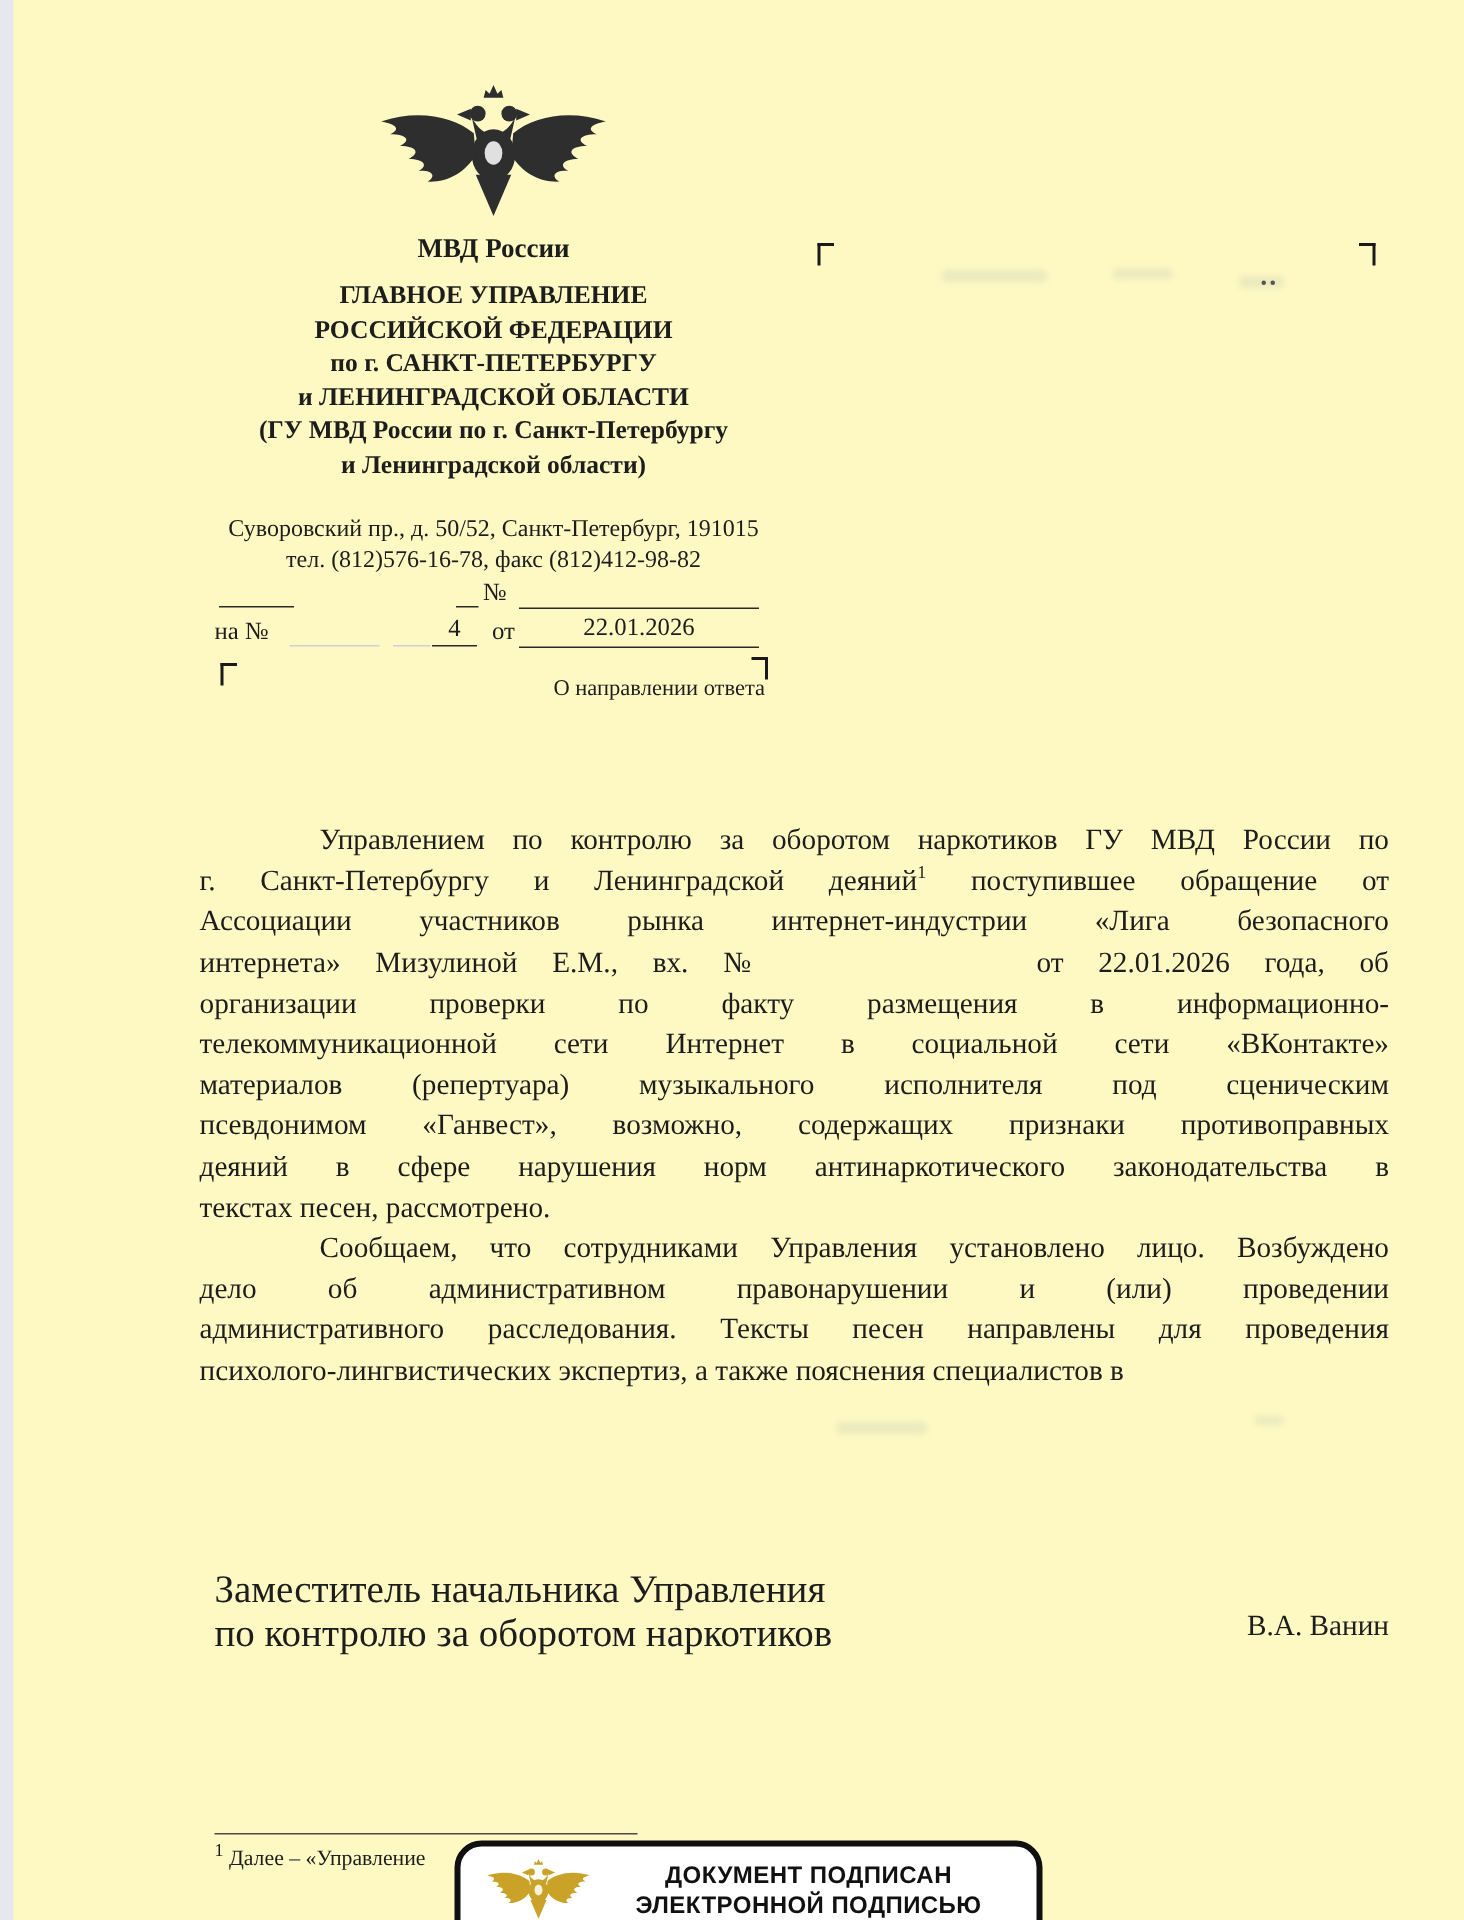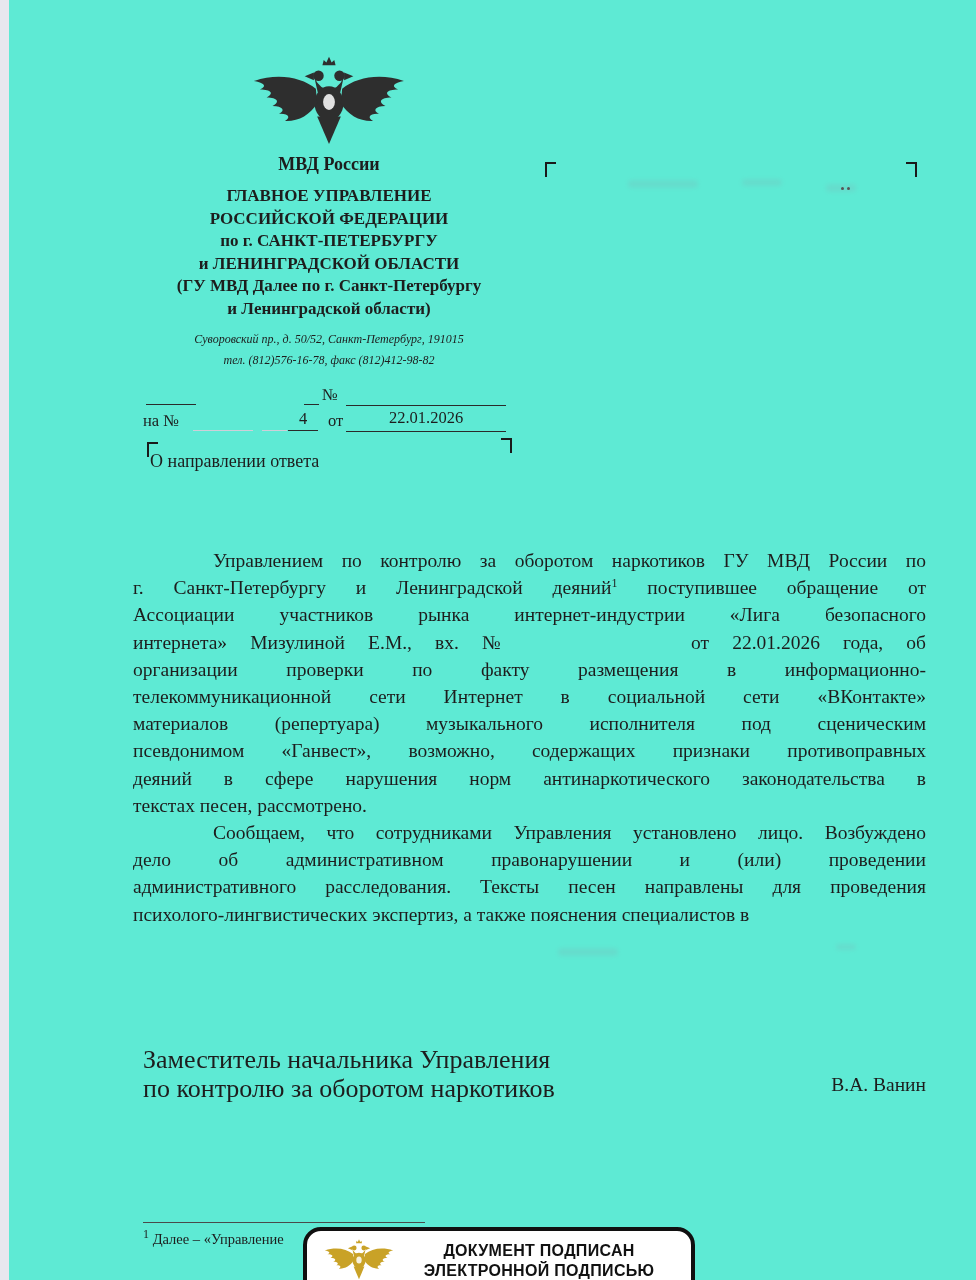--- a/index.html
+++ b/index.html
@@ -1,42 +1,42 @@
 <!DOCTYPE html>
 <html><head>
 <meta charset="utf-8">
 <style>
   html,body {margin:0; padding:0; background:#ffffff;}
-  .page {position:relative; width:976px; height:1280px; background:#5eead4; overflow:hidden;
+  .page {position:relative; width:976px; height:1280px; background:#fef9c3; overflow:hidden;
          font-family:"Liberation Serif", serif; color:#1d1d1d;}
   .scan-edge {position:absolute; left:0; top:0; width:9px; height:1280px; background:#e7e7ee;}
 
   
   .letterhead {position:absolute; left:133px; top:56px; width:392px; text-align:center;}
   .emblem-top {width:158px; height:92px; color:#2e2e2e; fill:currentColor; display:inline-block;}
   .ministry {font-weight:bold; font-size:18px; margin-top:2px;}
   .org {font-weight:bold; font-size:17px; line-height:22.5px; margin-top:10px;}
-  .addr {font-size:12px; line-height:20.5px; margin-top:9px;font-style:italic;}
+  .addr {font-size:16px; line-height:20.5px; margin-top:22px;}
 
   
   .fl {position:absolute; font-size:16.5px;}
   .ul {position:absolute; height:0; border-top:1.7px solid #2a2a2a;}
   .ul.faint {border-top-color:#cfcfd8;}
   .center {text-align:center;}
 
   
   .br {position:absolute; width:9px; height:13px;}
   .brl {border-left:2.4px solid #1a1a1a; border-top:2.4px solid #1a1a1a;}
   .brr {border-right:2.4px solid #1a1a1a; border-top:2.4px solid #1a1a1a;}
 
   
   .sm {position:absolute; background:#8d99a6; opacity:.16; filter:blur(2px); border-radius:3px;}
   .dot {position:absolute; width:3px; height:3px; background:#555; border-radius:50%;}
 
-  .subject {position:absolute; left:150px; top:451px; width:360px; text-align:left; font-size:18px;}
+  .subject {position:absolute; left:150px; top:451px; width:360px; text-align:right; font-size:15px;}
 
   
   .body {position:absolute; left:133px; top:547px; width:793px; font-size:19.5px; line-height:27.2px;}
   .bl {text-align:justify; text-align-last:justify;}
   .bl.last {text-align:center; text-align-last:left;}
   .ind {text-indent:80px;}
   .gap {display:inline-block; height:2px;}
   .g1 {width:168px;} .g2 {width:172px;}
   sup.fnm {font-size:12px; line-height:0; vertical-align:super;}
 
@@ -83,21 +83,21 @@
   <div class="letterhead">
     <svg class="emblem-top" viewBox="0 0 240 140">
         <use href="#eagle"></use>
       </svg>
     <div class="ministry">МВД России</div>
     <div class="org">
       <div>ГЛАВНОЕ УПРАВЛЕНИЕ</div>
       <div>РОССИЙСКОЙ ФЕДЕРАЦИИ</div>
       <div>по г. САНКТ-ПЕТЕРБУРГУ</div>
       <div>и ЛЕНИНГРАДСКОЙ ОБЛАСТИ</div>
-      <div>(ГУ МВД Далее по г. Санкт-Петербургу</div>
+      <div>(ГУ МВД России по г. Санкт-Петербургу</div>
       <div>и Ленинградской области)</div>
     </div>
     <div class="addr">
       <div>Суворовский пр., д. 50/52, Санкт-Петербург, 191015</div>
       <div>тел. (812)576-16-78, факс (812)412-98-82</div>
     </div>
   </div>
 
   <div class="br brl" style="left:545px; top:162px;"></div>
   <div class="br brr" style="left:906px; top:162px;"></div>

